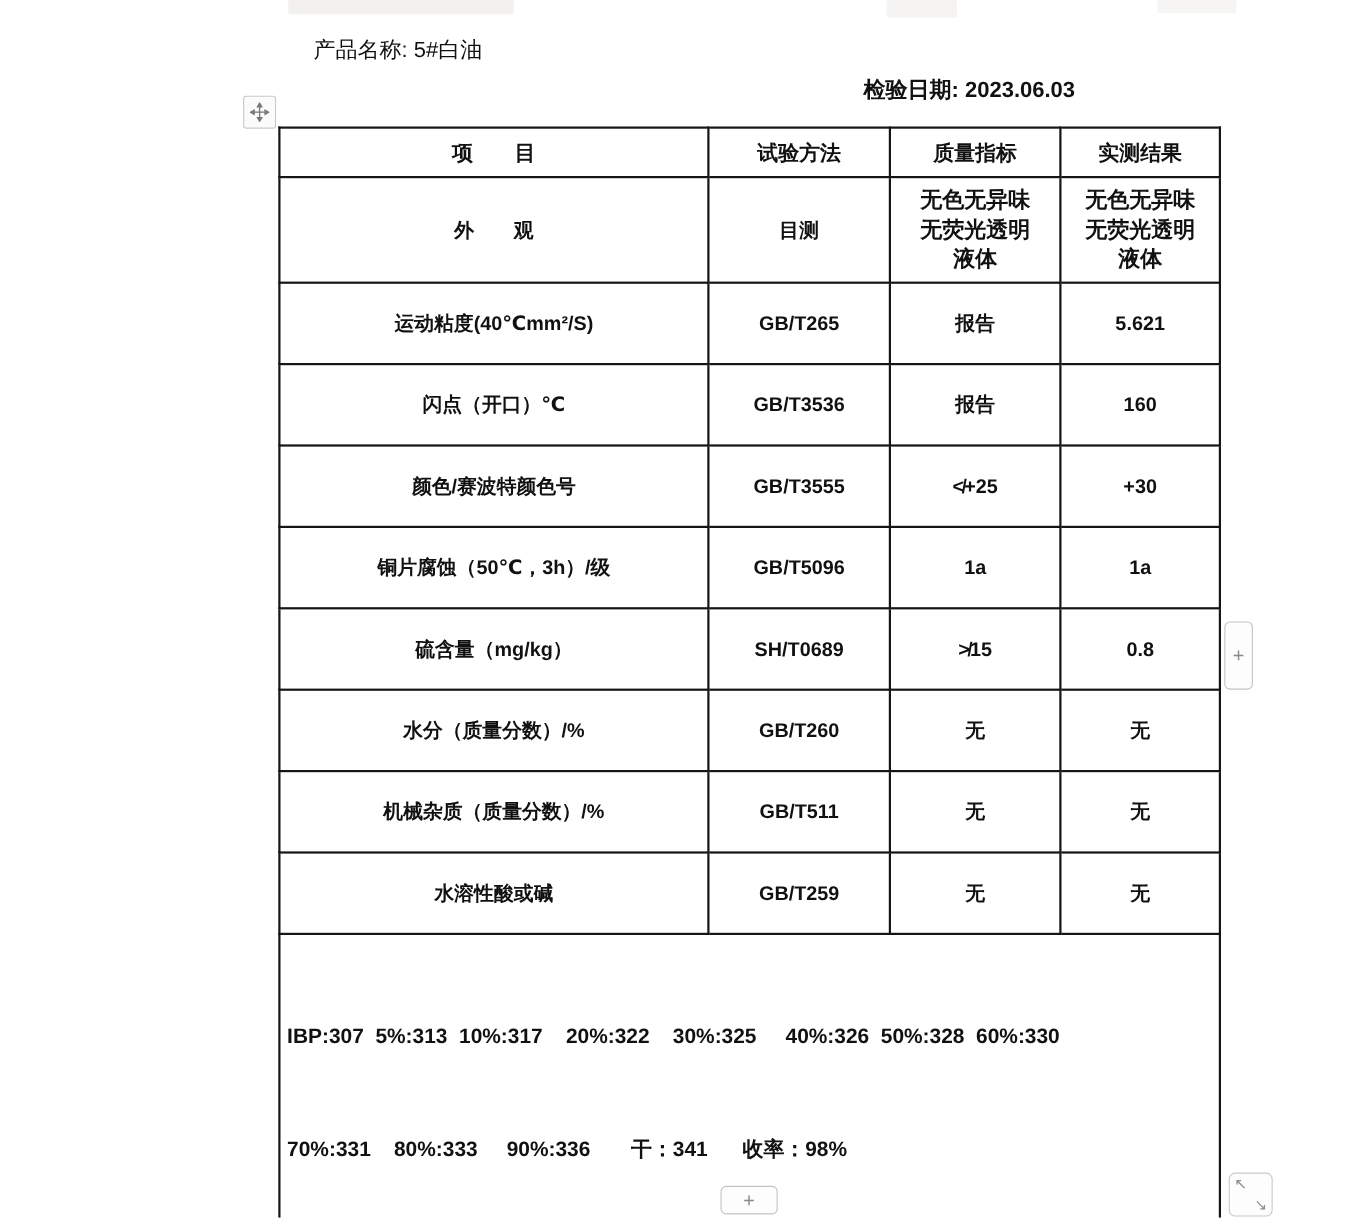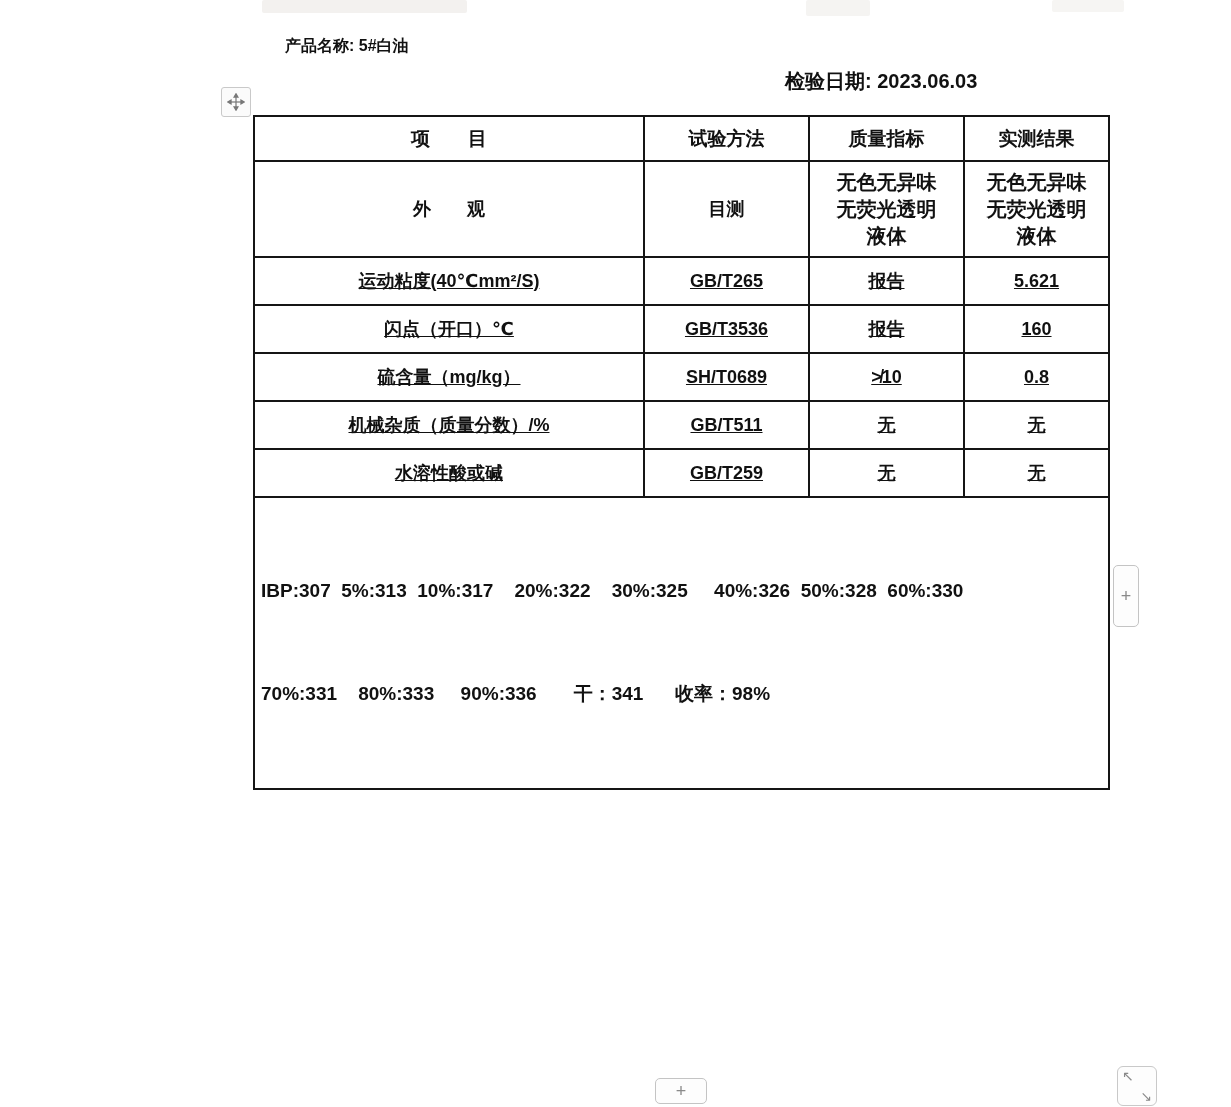--- a/index.html
+++ b/index.html
@@ -5,21 +5,21 @@
   html,body{margin:0;padding:0;background:#fff;}
   .page{
     position:relative;
     width:1231px;height:1107px;
     background:#fff;
     font-family:"Liberation Sans","DejaVu Sans",sans-serif;
     color:#111;
     overflow:hidden;
   }
   .smudge{position:absolute;border-radius:2px;}
-  .doc-header{position:absolute;left:285px;top:30px;font-size:16px;font-weight:bold;line-height:32px;}
+  .doc-header{position:absolute;left:285px;top:30px;font-size:20px;font-weight:normal;line-height:32px;}
   .doc-header .line{white-space:nowrap;}
   .inspect-date{position:absolute;left:785px;top:68px;font-size:20px;font-weight:bold;white-space:nowrap;}
 
   
   .move-handle{
     position:absolute;left:221px;top:87px;width:28px;height:28px;
     background:#fbfbfb;border:1px solid #c9c9c9;border-radius:3px;
     display:flex;align-items:center;justify-content:center;cursor:move;
   }
   
@@ -51,21 +51,21 @@
   }
   .qc-table td,.qc-table th{
     border:2px solid #151515;
     text-align:center;vertical-align:middle;
     font-weight:bold;font-size:18px;color:#111;
     padding:0 0;overflow:hidden;
   }
   .qc-table th{font-size:19px;}
   tr.hdr{height:45px;}
   tr.appearance{height:96px;}
-  tr.data-row{height:48px;text-decoration:underline;}
+  tr.data-row{height:74px;}
   td.pre{white-space:pre-line;line-height:1.35;font-size:20px;}
   td.item-cell{white-space:nowrap;}
   tr.distill{height:87px;}
   td.distill-cell{
     text-align:left;vertical-align:top;padding:8px 6px;
     font-size:19px;line-height:1.8;white-space:pre-wrap;
   }
 </style>
 </head>
 <body>
@@ -130,24 +130,42 @@
       <td>报告</td>
       <td>5.621</td>
     </tr>
     <tr class="data-row">
       <td class="item-cell">闪点（开口）℃</td>
       <td>GB/T3536</td>
       <td>报告</td>
       <td>160</td>
     </tr>
     <tr class="data-row">
+      <td class="item-cell">颜色/赛波特颜色号</td>
+      <td>GB/T3555</td>
+      <td>≮+25</td>
+      <td>+30</td>
+    </tr>
+    <tr class="data-row">
+      <td class="item-cell">铜片腐蚀（50℃，3h）/级</td>
+      <td>GB/T5096</td>
+      <td>1a</td>
+      <td>1a</td>
+    </tr>
+    <tr class="data-row">
       <td class="item-cell">硫含量（mg/kg）</td>
       <td>SH/T0689</td>
-      <td>≯10</td>
+      <td>≯15</td>
       <td>0.8</td>
+    </tr>
+    <tr class="data-row">
+      <td class="item-cell">水分（质量分数）/%</td>
+      <td>GB/T260</td>
+      <td>无</td>
+      <td>无</td>
     </tr>
     <tr class="data-row">
       <td class="item-cell">机械杂质（质量分数）/%</td>
       <td>GB/T511</td>
       <td>无</td>
       <td>无</td>
     </tr>
     <tr class="data-row">
       <td class="item-cell">水溶性酸或碱</td>
       <td>GB/T259</td>

